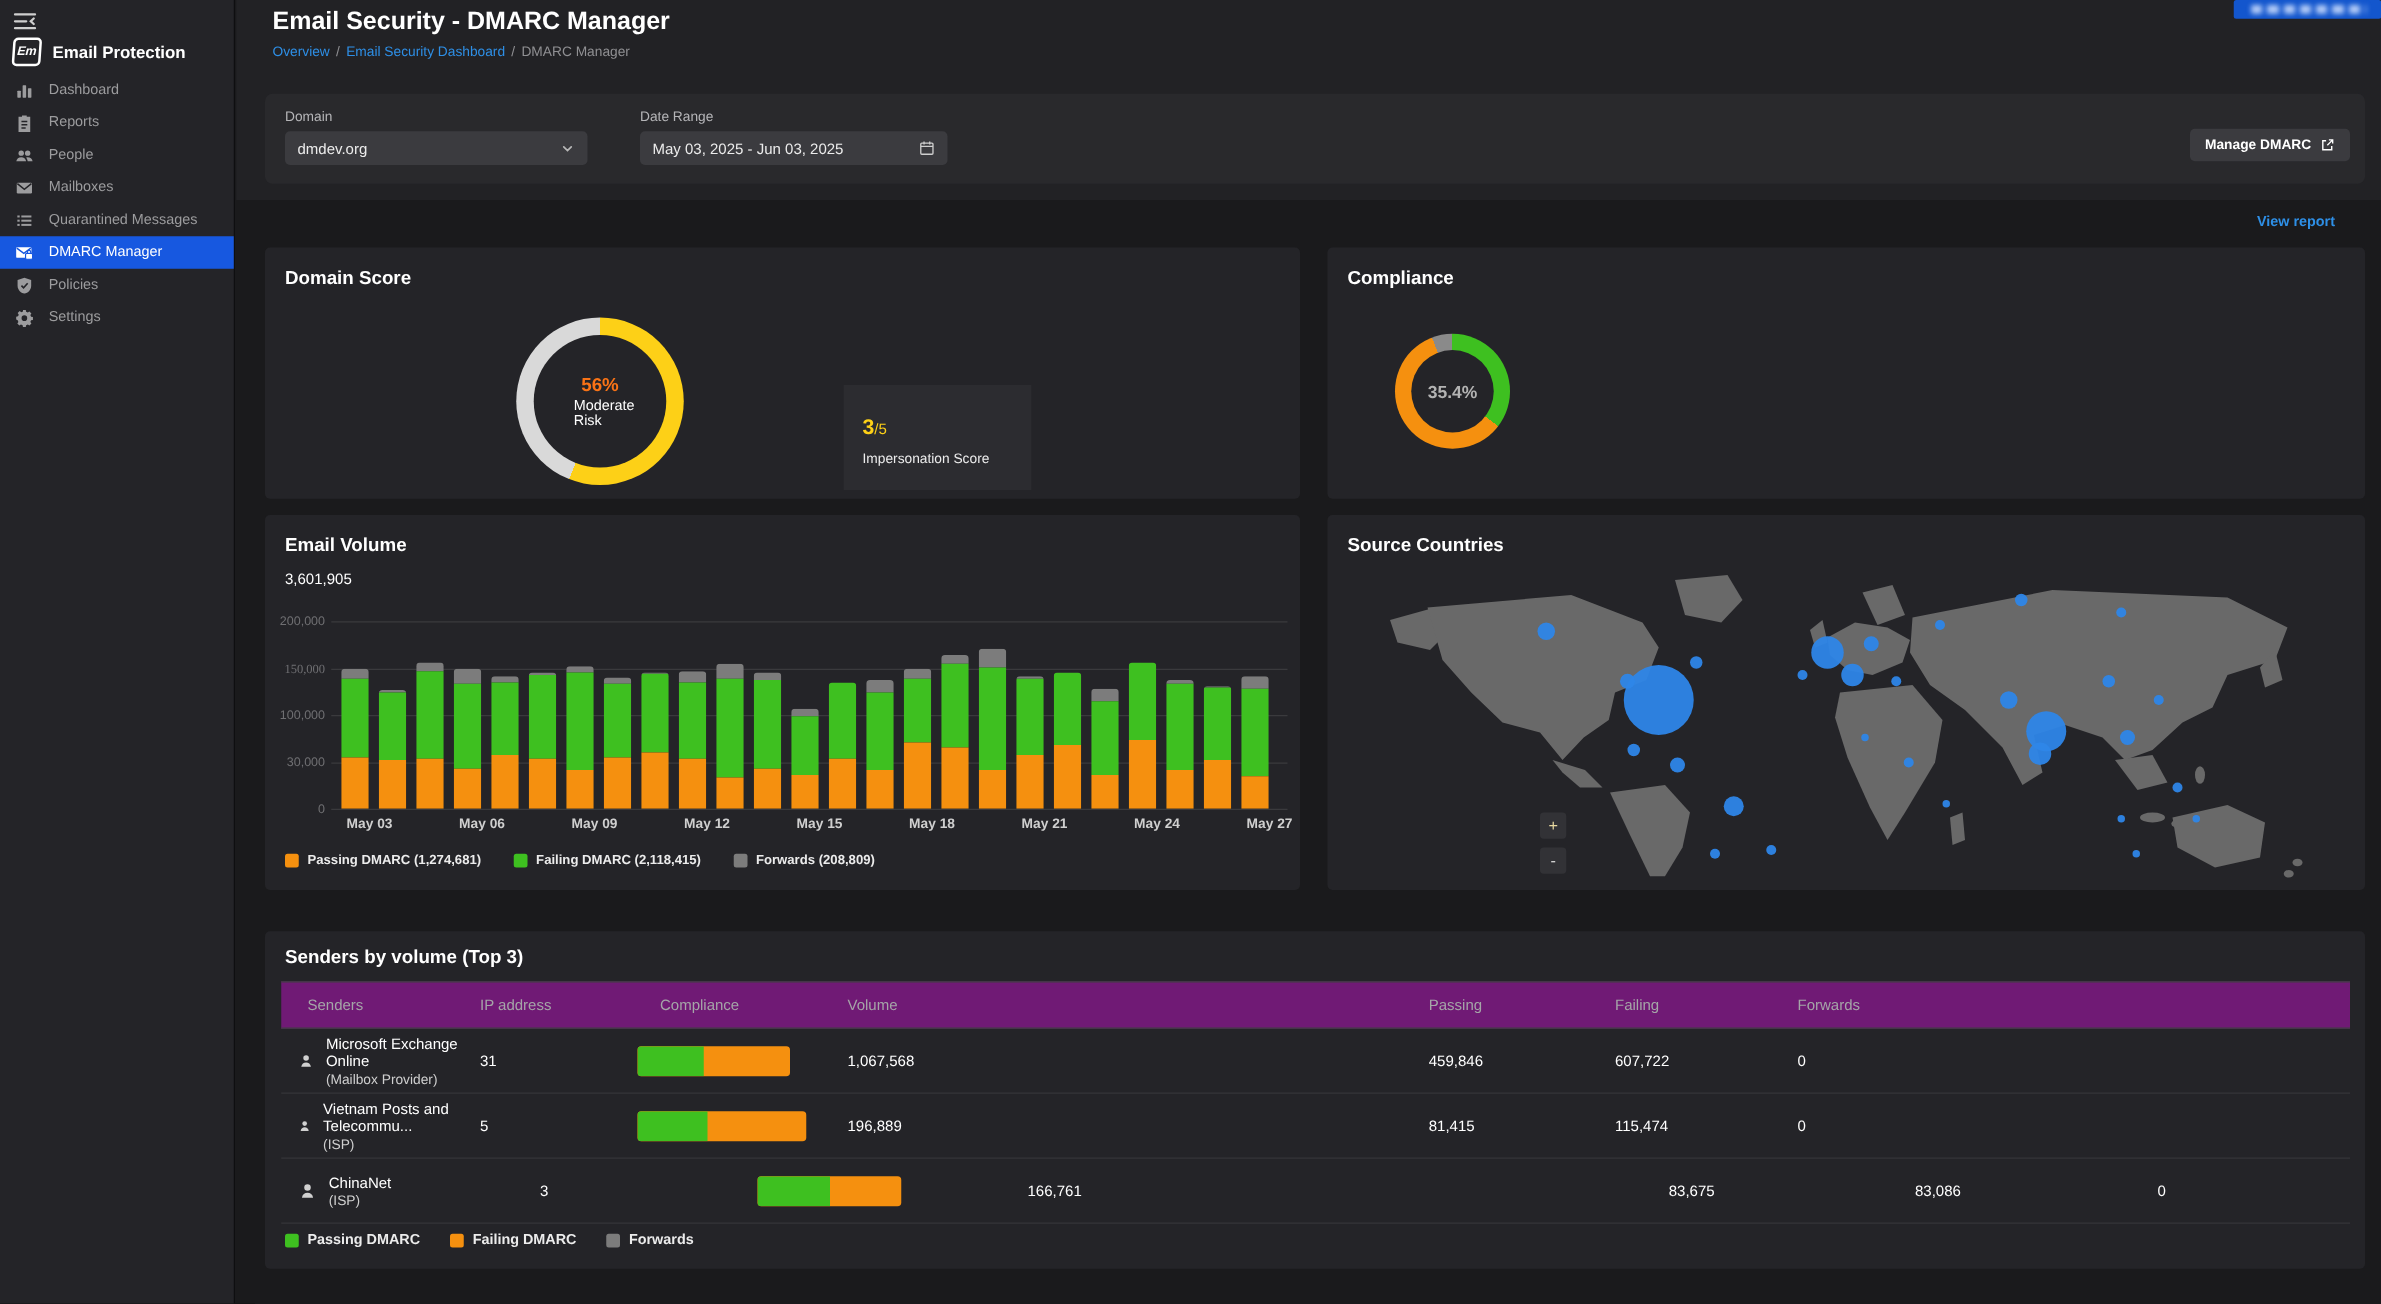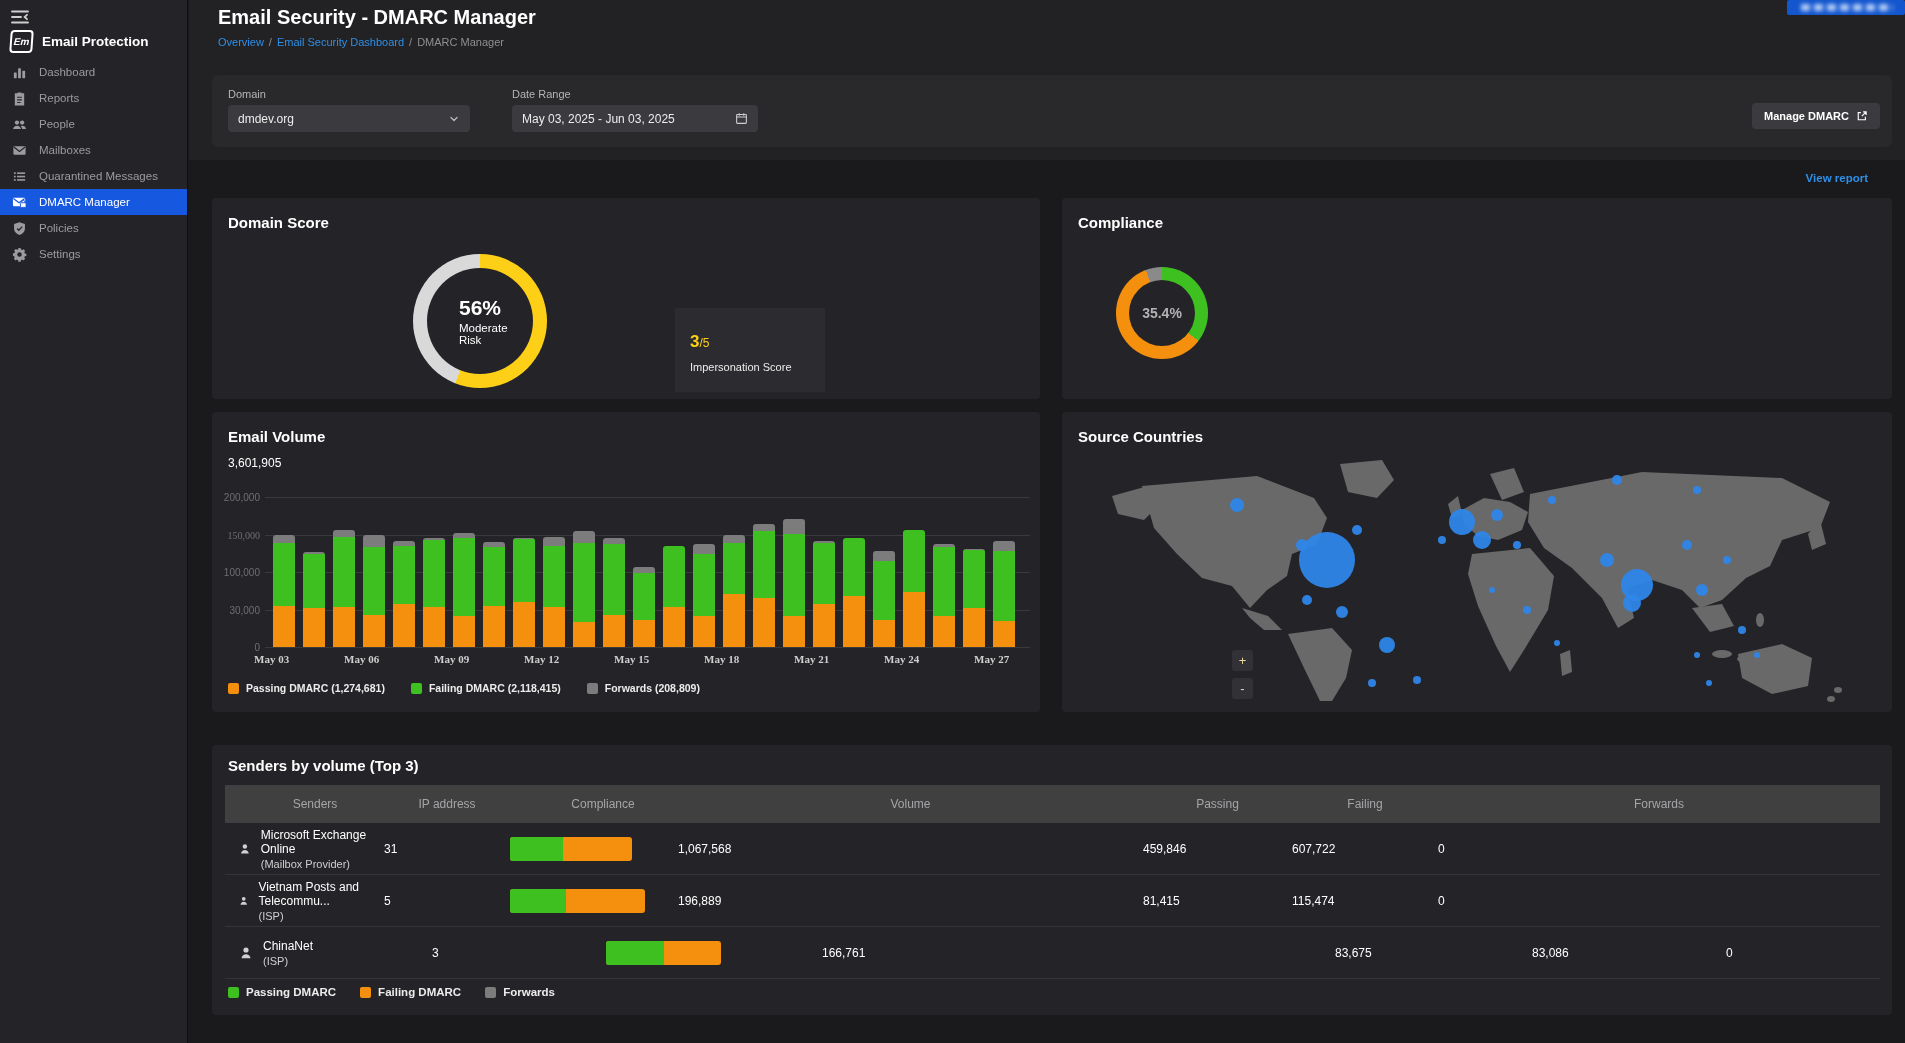--- a/index.html
+++ b/index.html
@@ -52,21 +52,21 @@
   #card-volume     { left:212px;  top:412px; width:828px; height:300px; }
   #card-map        { left:1062px; top:412px; width:830px; height:300px; }
   #card-table      { left:212px;  top:745px; width:1680px; height:270px; }
   .card-title { position:absolute; left:16px; top:16px; font-size:15px; font-weight:bold; color:#fff; }
   
   .donut { position:absolute; border-radius:50%; }
   .donut-hole { position:absolute; background:#242428; border-radius:50%;
     display:flex; flex-direction:column; align-items:center; justify-content:center; }
   #ds-donut { left:201px; top:56px; width:134px; height:134px; }
   #ds-donut .donut-hole { inset:14px; }
-  .ds-pct { font-size:21px; font-weight:bold; color:#ffffff; }
+  .ds-pct { font-size:15px; font-weight:bold; color:#f97316; }
   .ds-risk { font-size:11.5px; color:#fff; margin-top:2px;padding-left:32px; }
   #cp-donut { left:54px; top:69px; width:92px; height:92px; }
   #cp-donut .donut-hole { inset:13px; }
   .cp-pct { font-size:14px; font-weight:bold; color:#b3b3b3; }
   .tile { position:absolute; left:463px; top:110px; width:150px; height:84px;
     background:#2c2c30; padding:24px 0 0 15px; }
   .tile-score { color:#fdd017; }
   .tile-score .big { font-size:17px; font-weight:bold; }
   .tile-score .small { font-size:12px; }
   .tile-label { font-size:11px; color:#ececec; margin-top:9px; }
@@ -75,38 +75,38 @@
   .dot { width:7px; height:7px; border-radius:50%; flex:0 0 auto; }
   .cp-legend-item span { font-size:11.5px; color:#2e8fe6; }
   
   .vol-total { position:absolute; left:16px; top:44px; font-size:12px; color:#fff; }
   .chart { position:absolute; left:0; top:85px; width:828px; height:215px; }
   .ytick { position:absolute; left:0; width:48px; text-align:right; font-size:10px; color:#6f6f72; }
   .gridline { position:absolute; left:53px; width:765px; height:1px; background:#3a3a3d; }
   .bars { position:absolute; left:53px; top:0; width:765px; height:150px; }
   .bar { position:absolute; bottom:0; width:22px; display:flex; flex-direction:column-reverse;
     border-radius:3px 3px 0 0; overflow:hidden; }
-  .xlab { position:absolute; top:156px; width:60px; text-align:left; font-size:11px;
-    font-weight:bold; color:#cfcfcf;font-family:Liberation Serif, serif; }
+  .xlab { position:absolute; top:156px; width:60px; text-align:right; font-size:11px;
+    font-weight:bold; color:#cfcfcf; }
   .vol-legend { position:absolute; left:16px; top:270px; display:flex; gap:26px; }
   .legend-item { display:flex; align-items:center; gap:7px; }
   .sq { width:11px; height:11px; border-radius:2px; flex:0 0 auto; }
   .legend-item span { font-size:10.5px; font-weight:bold; color:#ececec; }
   
   .map-svg { position:absolute; left:20px; top:46px; }
   .map-zoom { position:absolute; width:21px; height:21px; background:#323236; border-radius:3px;
     color:#e8d9a0; font-size:13px; display:flex; align-items:center; justify-content:center; cursor:pointer; }
   #zoom-in { left:170px; top:238px; }
   #zoom-out { left:170px; top:266px; color:#d8d8d8; }
   
   .thead, .trow { position:absolute; left:13px; width:1655px; display:grid;
     grid-template-columns:138px 126px 168px 465px 149px 146px auto;
     align-items:center; padding-left:21px; }
-  .thead { top:40px; height:38px; background:#404040; border-top:1px solid #3e3e40;
-    border-bottom:1px solid #3e3e40; color:#a5a5a8; font-size:12px;text-align:center; }
+  .thead { top:40px; height:38px; background:#701a75; border-top:1px solid #3e3e40;
+    border-bottom:1px solid #3e3e40; color:#a5a5a8; font-size:12px; }
   .trow { height:52px; border-bottom:1px solid #353538; font-size:12px; color:#fff; }
   #row-0 { top:78px; } #row-1 { top:130px; } #row-2 { top:182px;gap:48px; }
   .sender-cell { display:flex; align-items:center; gap:9px; margin-left:-8px; }
   .sender-name { font-size:12px; color:#fff; }
   .sender-type { font-size:11px; color:#cfcfcf; margin-top:2px; }
   .cbar { height:24px; border-radius:3px; overflow:hidden; display:flex; background:#f5900f; }
   .cbar .pass { background:#3ec020; height:100%; }
   .tbl-legend { position:absolute; left:16px; top:241px; display:flex; gap:24px; }
   .tbl-legend .legend-item span { font-size:11.5px; }
 </style>

